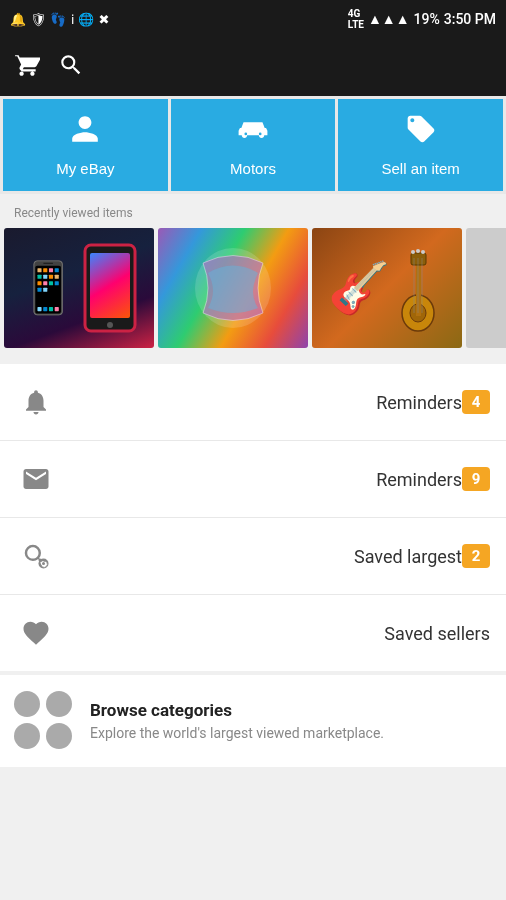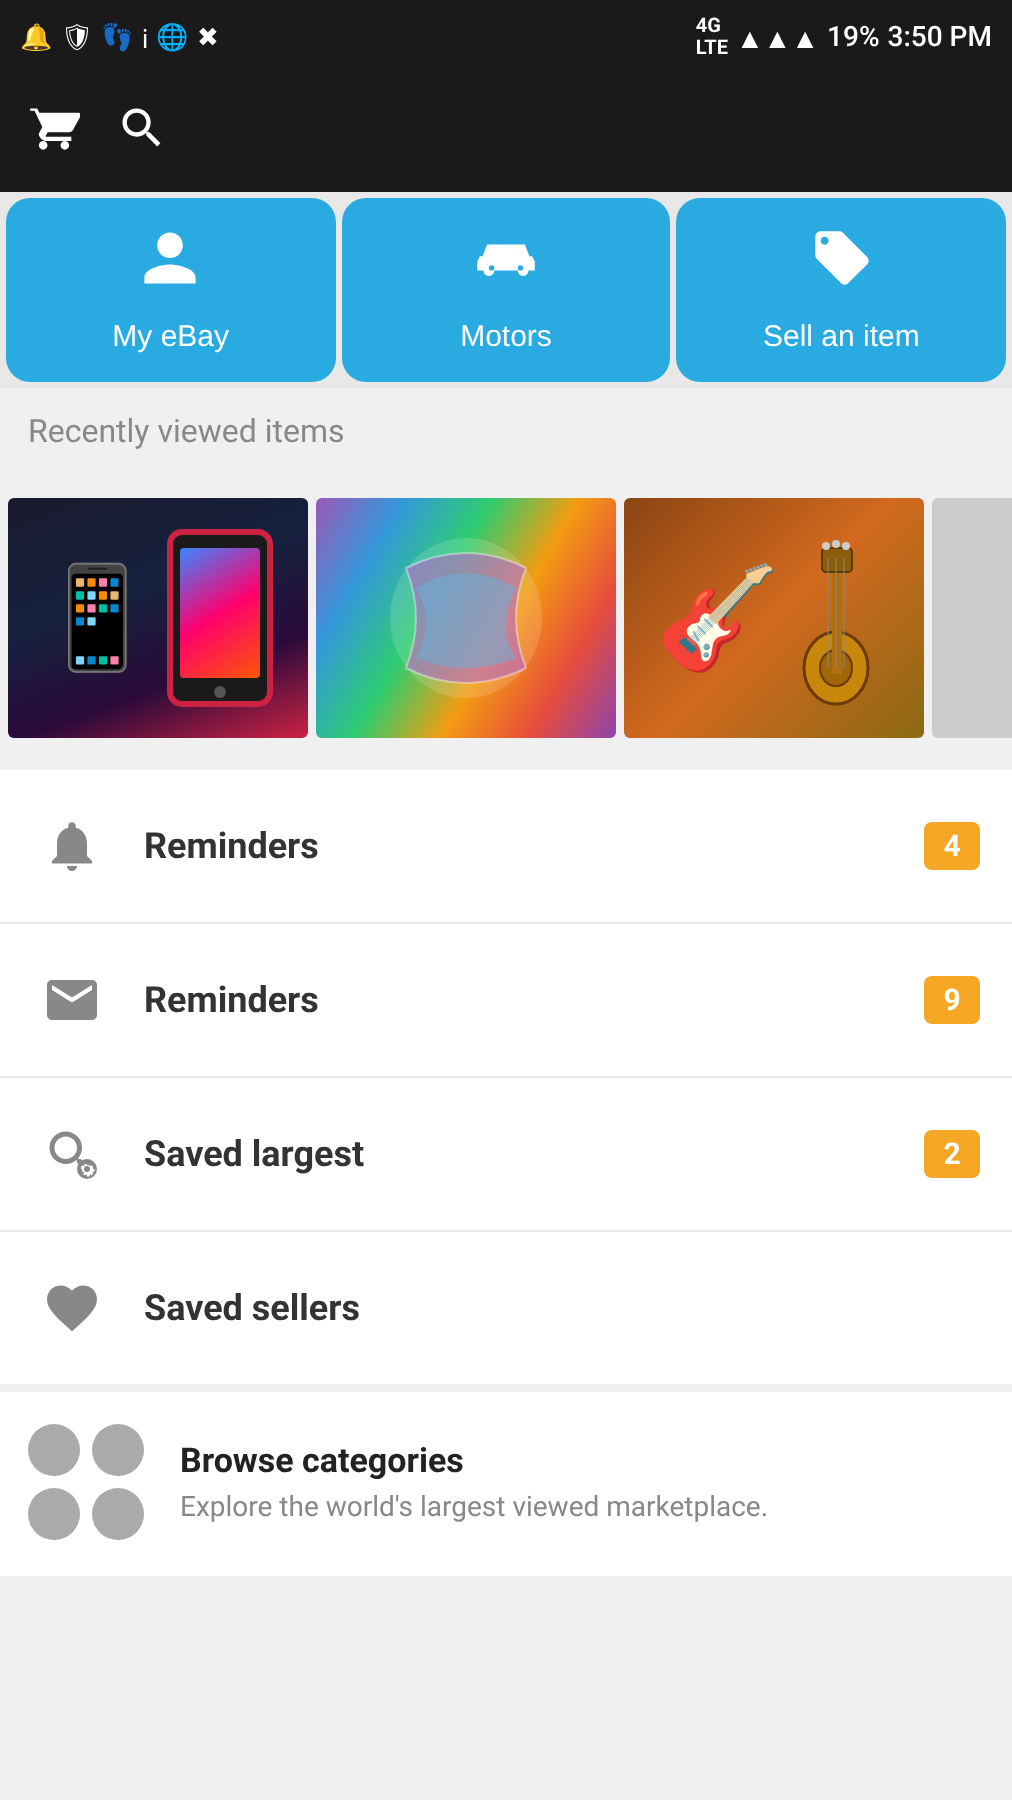--- a/index.html
+++ b/index.html
@@ -75,35 +75,35 @@
       flex: 1;
       background: #29abe2;
       color: white;
       border: none;
       padding: 14px 8px;
       display: flex;
       flex-direction: column;
       align-items: center;
       gap: 8px;
       cursor: pointer;
-      border-radius: 12px;
+      border-radius: 0;
     }
     .nav-btn-icon {
       font-size: 28px;
     }
     .nav-btn-label {
       font-size: 15px;
       font-weight: 500;
     }
 
     
     .section-label {
-      padding: 12px 14px 24px;
+      padding: 12px 14px 8px;
       color: #888;
-      font-size: 16px;
+      font-size: 12px;
       background: #f0f0f0;
     }
     .recently-viewed {
       display: flex;
       gap: 0;
       overflow: hidden;
       background: #f0f0f0;
       padding: 0 4px 12px;
     }
     .recent-item {
@@ -177,22 +177,23 @@
       flex-shrink: 0;
     }
     .menu-icon svg {
       width: 30px;
       height: 30px;
       fill: #888;
     }
     .menu-text {
       font-size: 18px;
       color: #333;
-      font-weight: 700;
+      font-weight: 400;
       flex: 1;
+      text-align: right;
     }
     .badge {
       background: #f5a623;
       color: white;
       border-radius: 4px;
       font-size: 15px;
       font-weight: bold;
       padding: 3px 9px;
       min-width: 28px;
       text-align: center;

